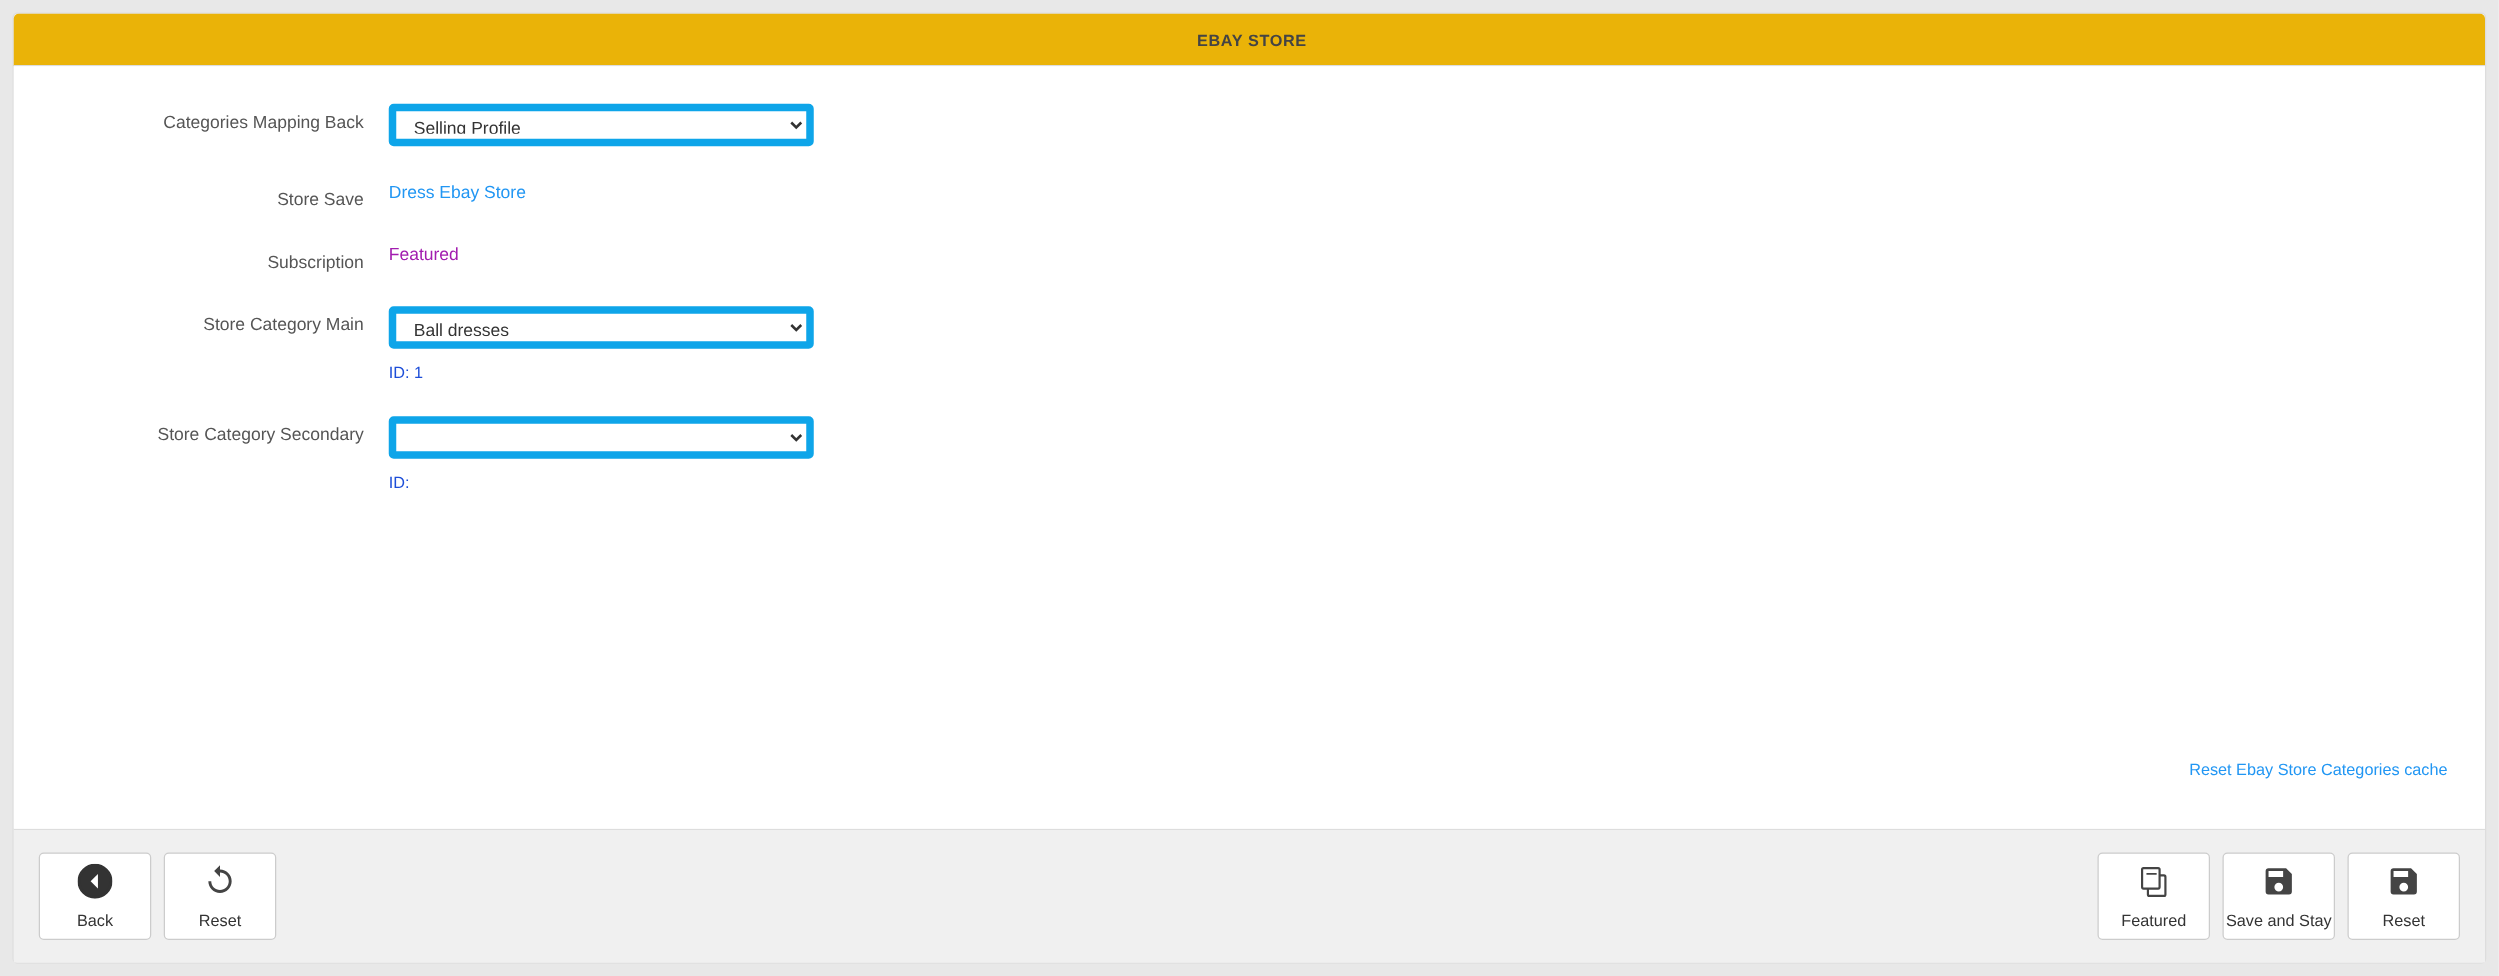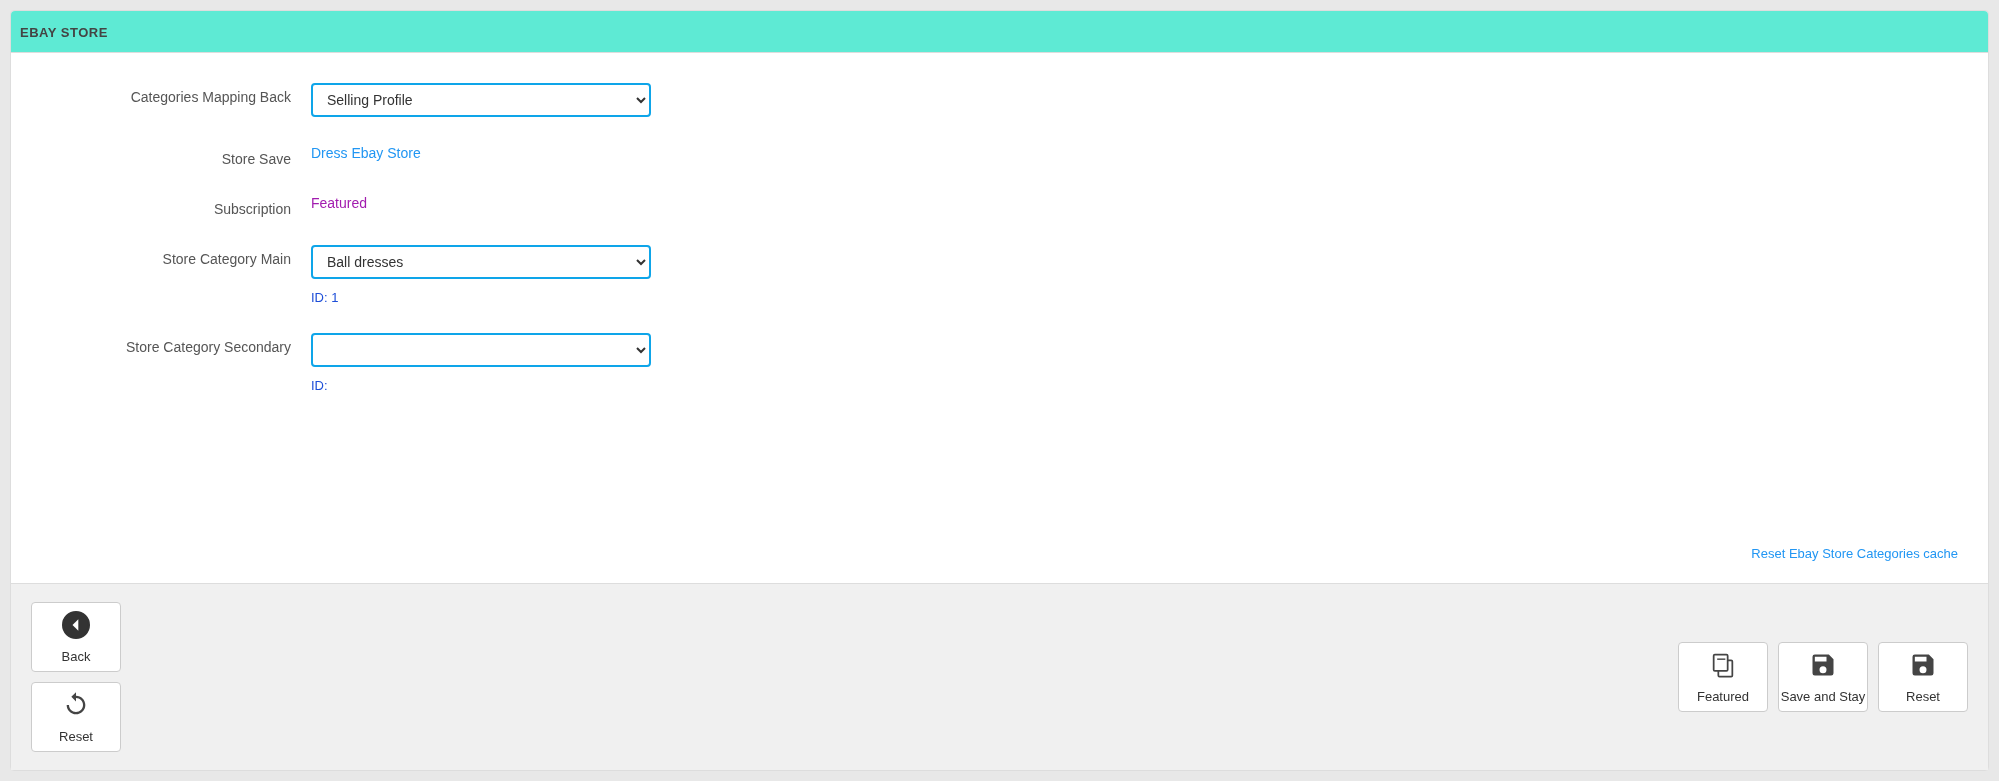--- a/index.html
+++ b/index.html
@@ -17,29 +17,30 @@
       background: #f5f5f5;
       margin: 10px;
       border: 1px solid #ddd;
       border-radius: 4px;
       flex: 1;
       display: flex;
       flex-direction: column;
     }
 
     .section-header {
-      padding: 14px 20px 12px 9px;
+      padding: 14px 20px 12px 24px;
       border-bottom: 1px solid #ddd;
       font-size: 13px;
       font-weight: bold;
       color: #444;
       letter-spacing: 0.5px;
       text-transform: uppercase;
-      background: #5eead4;
+      background: #eab308;
       border-radius: 4px 4px 0 0;
+      text-align: center;
     }
 
     .form-body {
       padding: 30px 40px;
       background: #fff;
       flex: 1;
       position: relative;
     }
 
     .form-row {
@@ -59,21 +60,21 @@
     }
 
     .form-field {
       flex: 1;
       max-width: 500px;
     }
 
     .form-select {
       width: 340px;
       height: 34px;
-      border: 2px solid #0ea5e9;
+      border: 6px solid #0ea5e9;
       border-radius: 4px;
       background: #fff;
       font-size: 14px;
       color: #333;
       padding: 4px 10px;
       appearance: auto;
       cursor: pointer;
     }
 
     .store-link {
@@ -91,40 +92,39 @@
 
     .id-label {
       font-size: 13px;
       color: #1d4ed8;
       margin-top: 11px;
     }
 
     .reset-cache-link {
       position: absolute;
       right: 30px;
-      bottom: 22px;
+      bottom: 40px;
       color: #2196F3;
       text-decoration: none;
       font-size: 13px;
       cursor: pointer;
     }
 
     .footer-bar {
       background: #f0f0f0;
       border-top: 1px solid #ddd;
       padding: 18px 20px;
       display: flex;
       align-items: center;
       justify-content: space-between;
     }
 
     .footer-left {
       display: flex;
       gap: 10px;
-      flex-direction: column;
     }
 
     .footer-right {
       display: flex;
       gap: 10px;
     }
 
     .footer-btn {
       display: flex;
       flex-direction: column;

